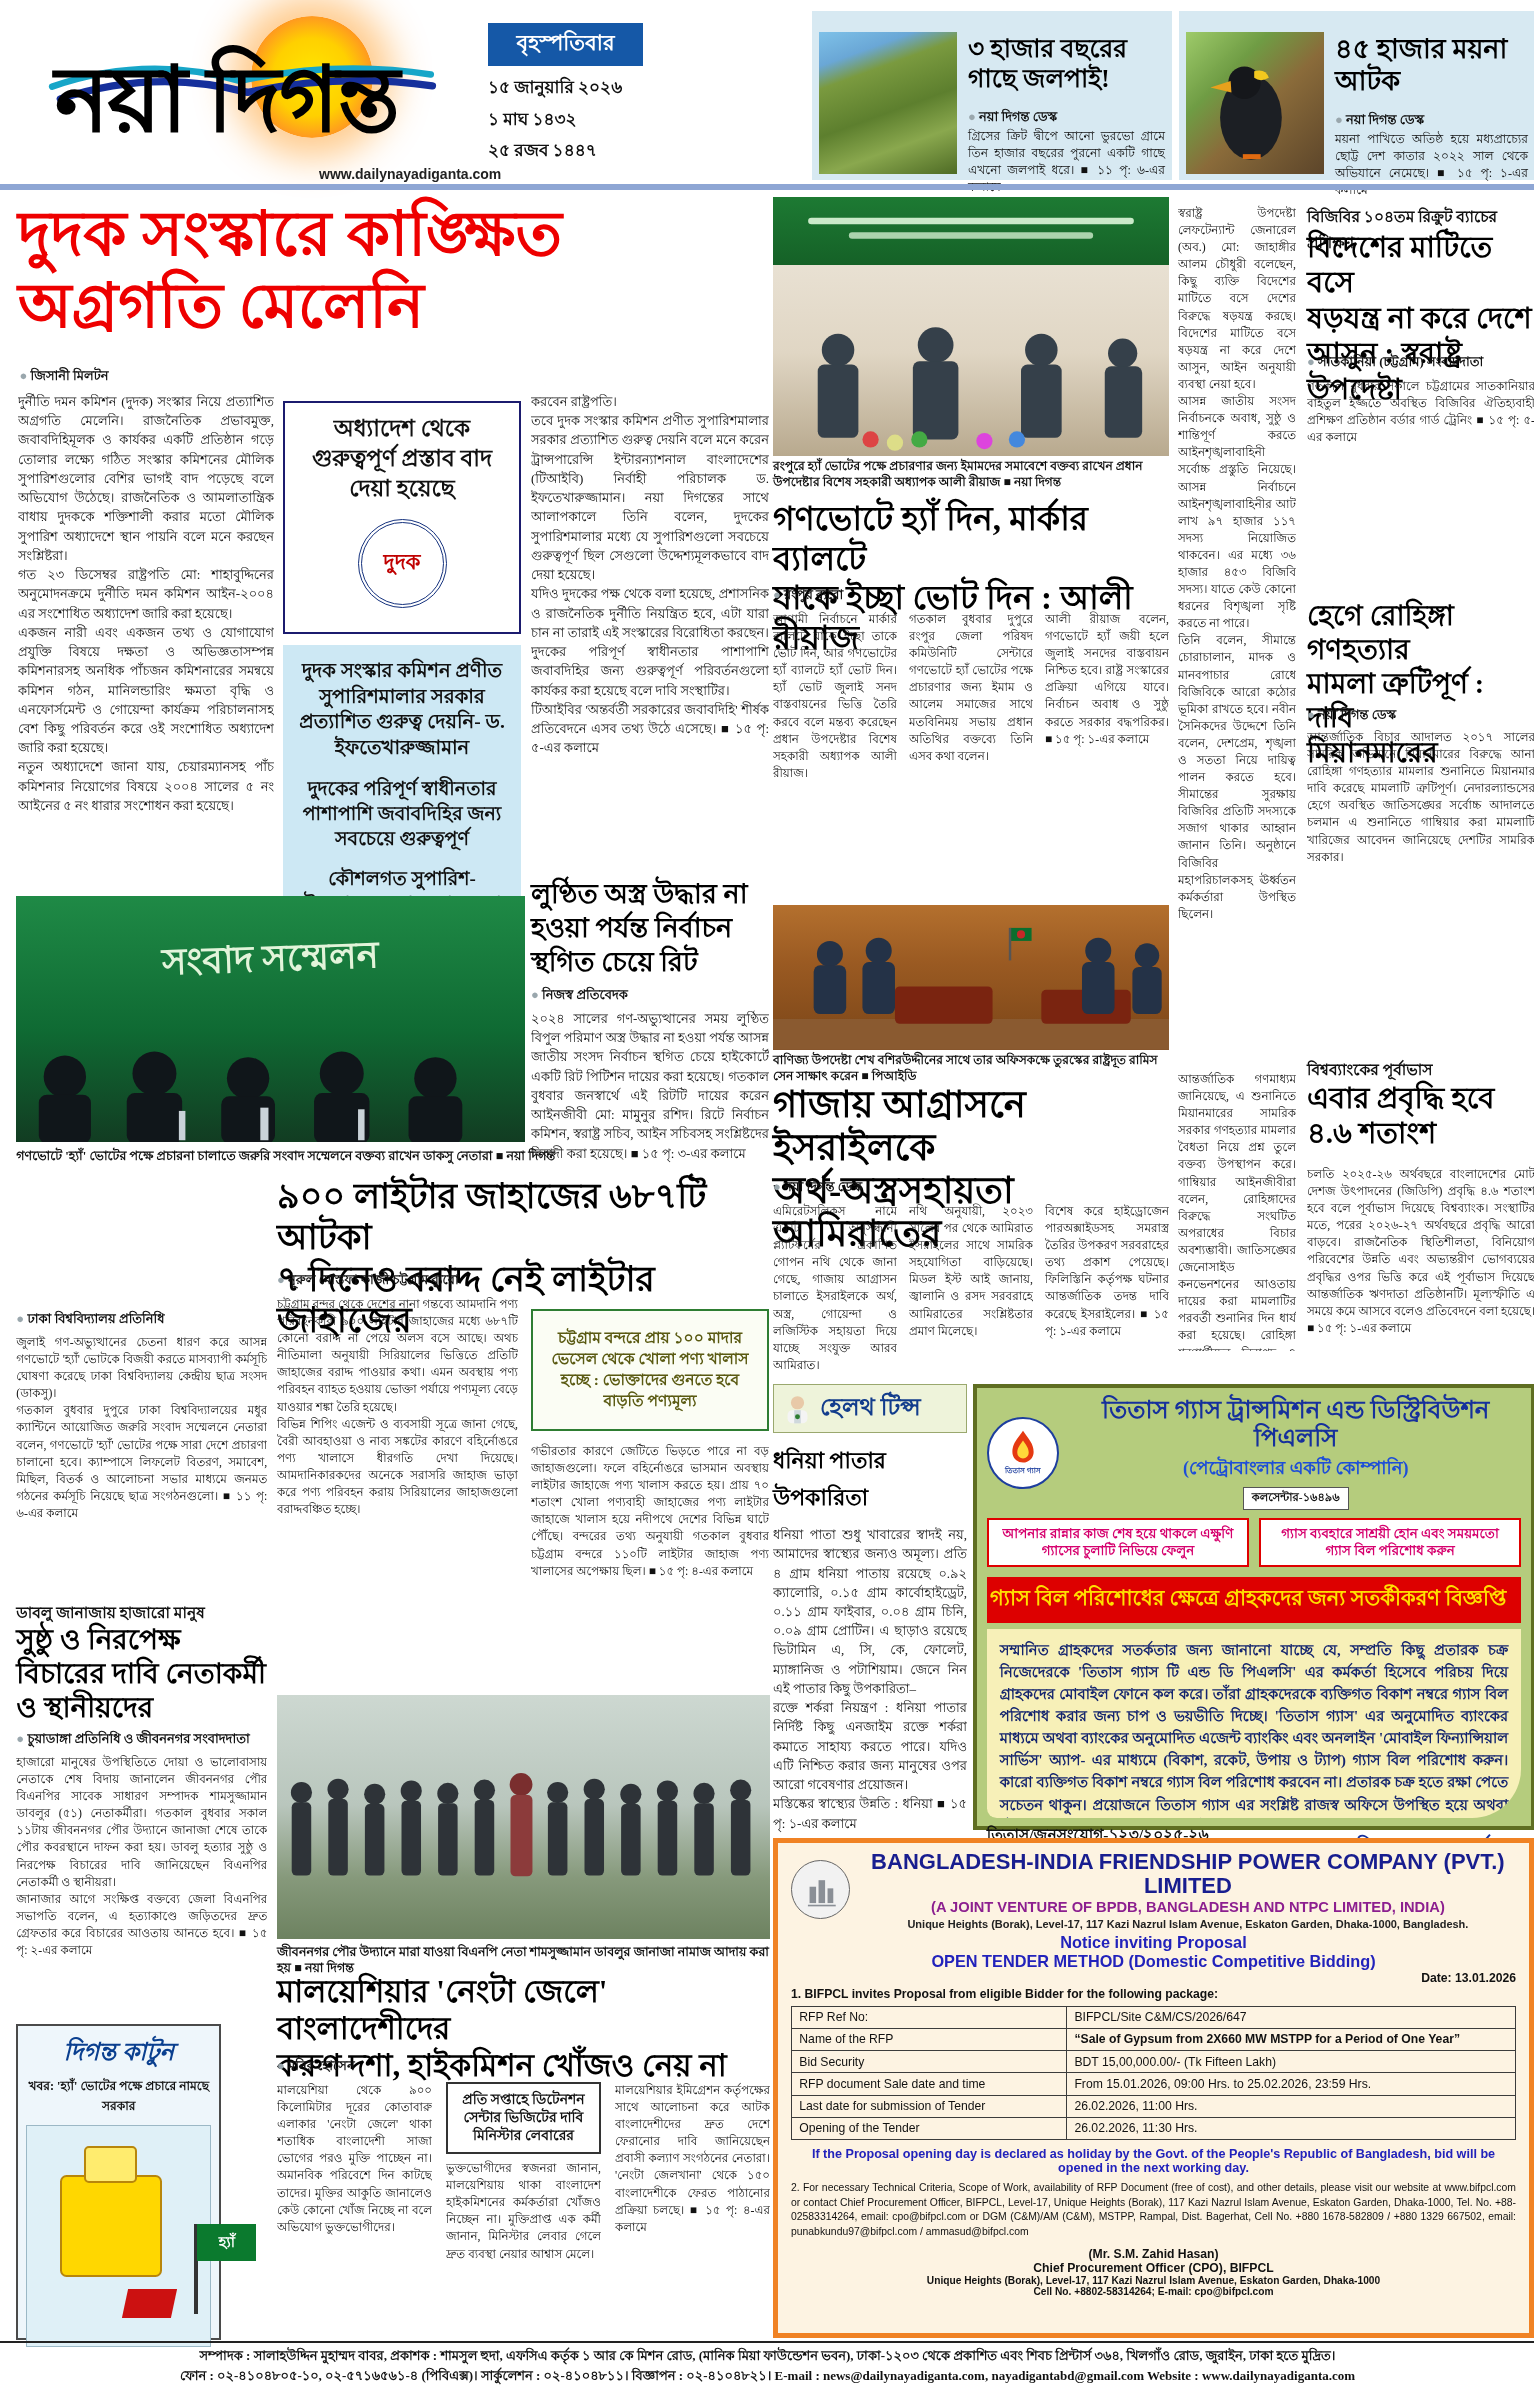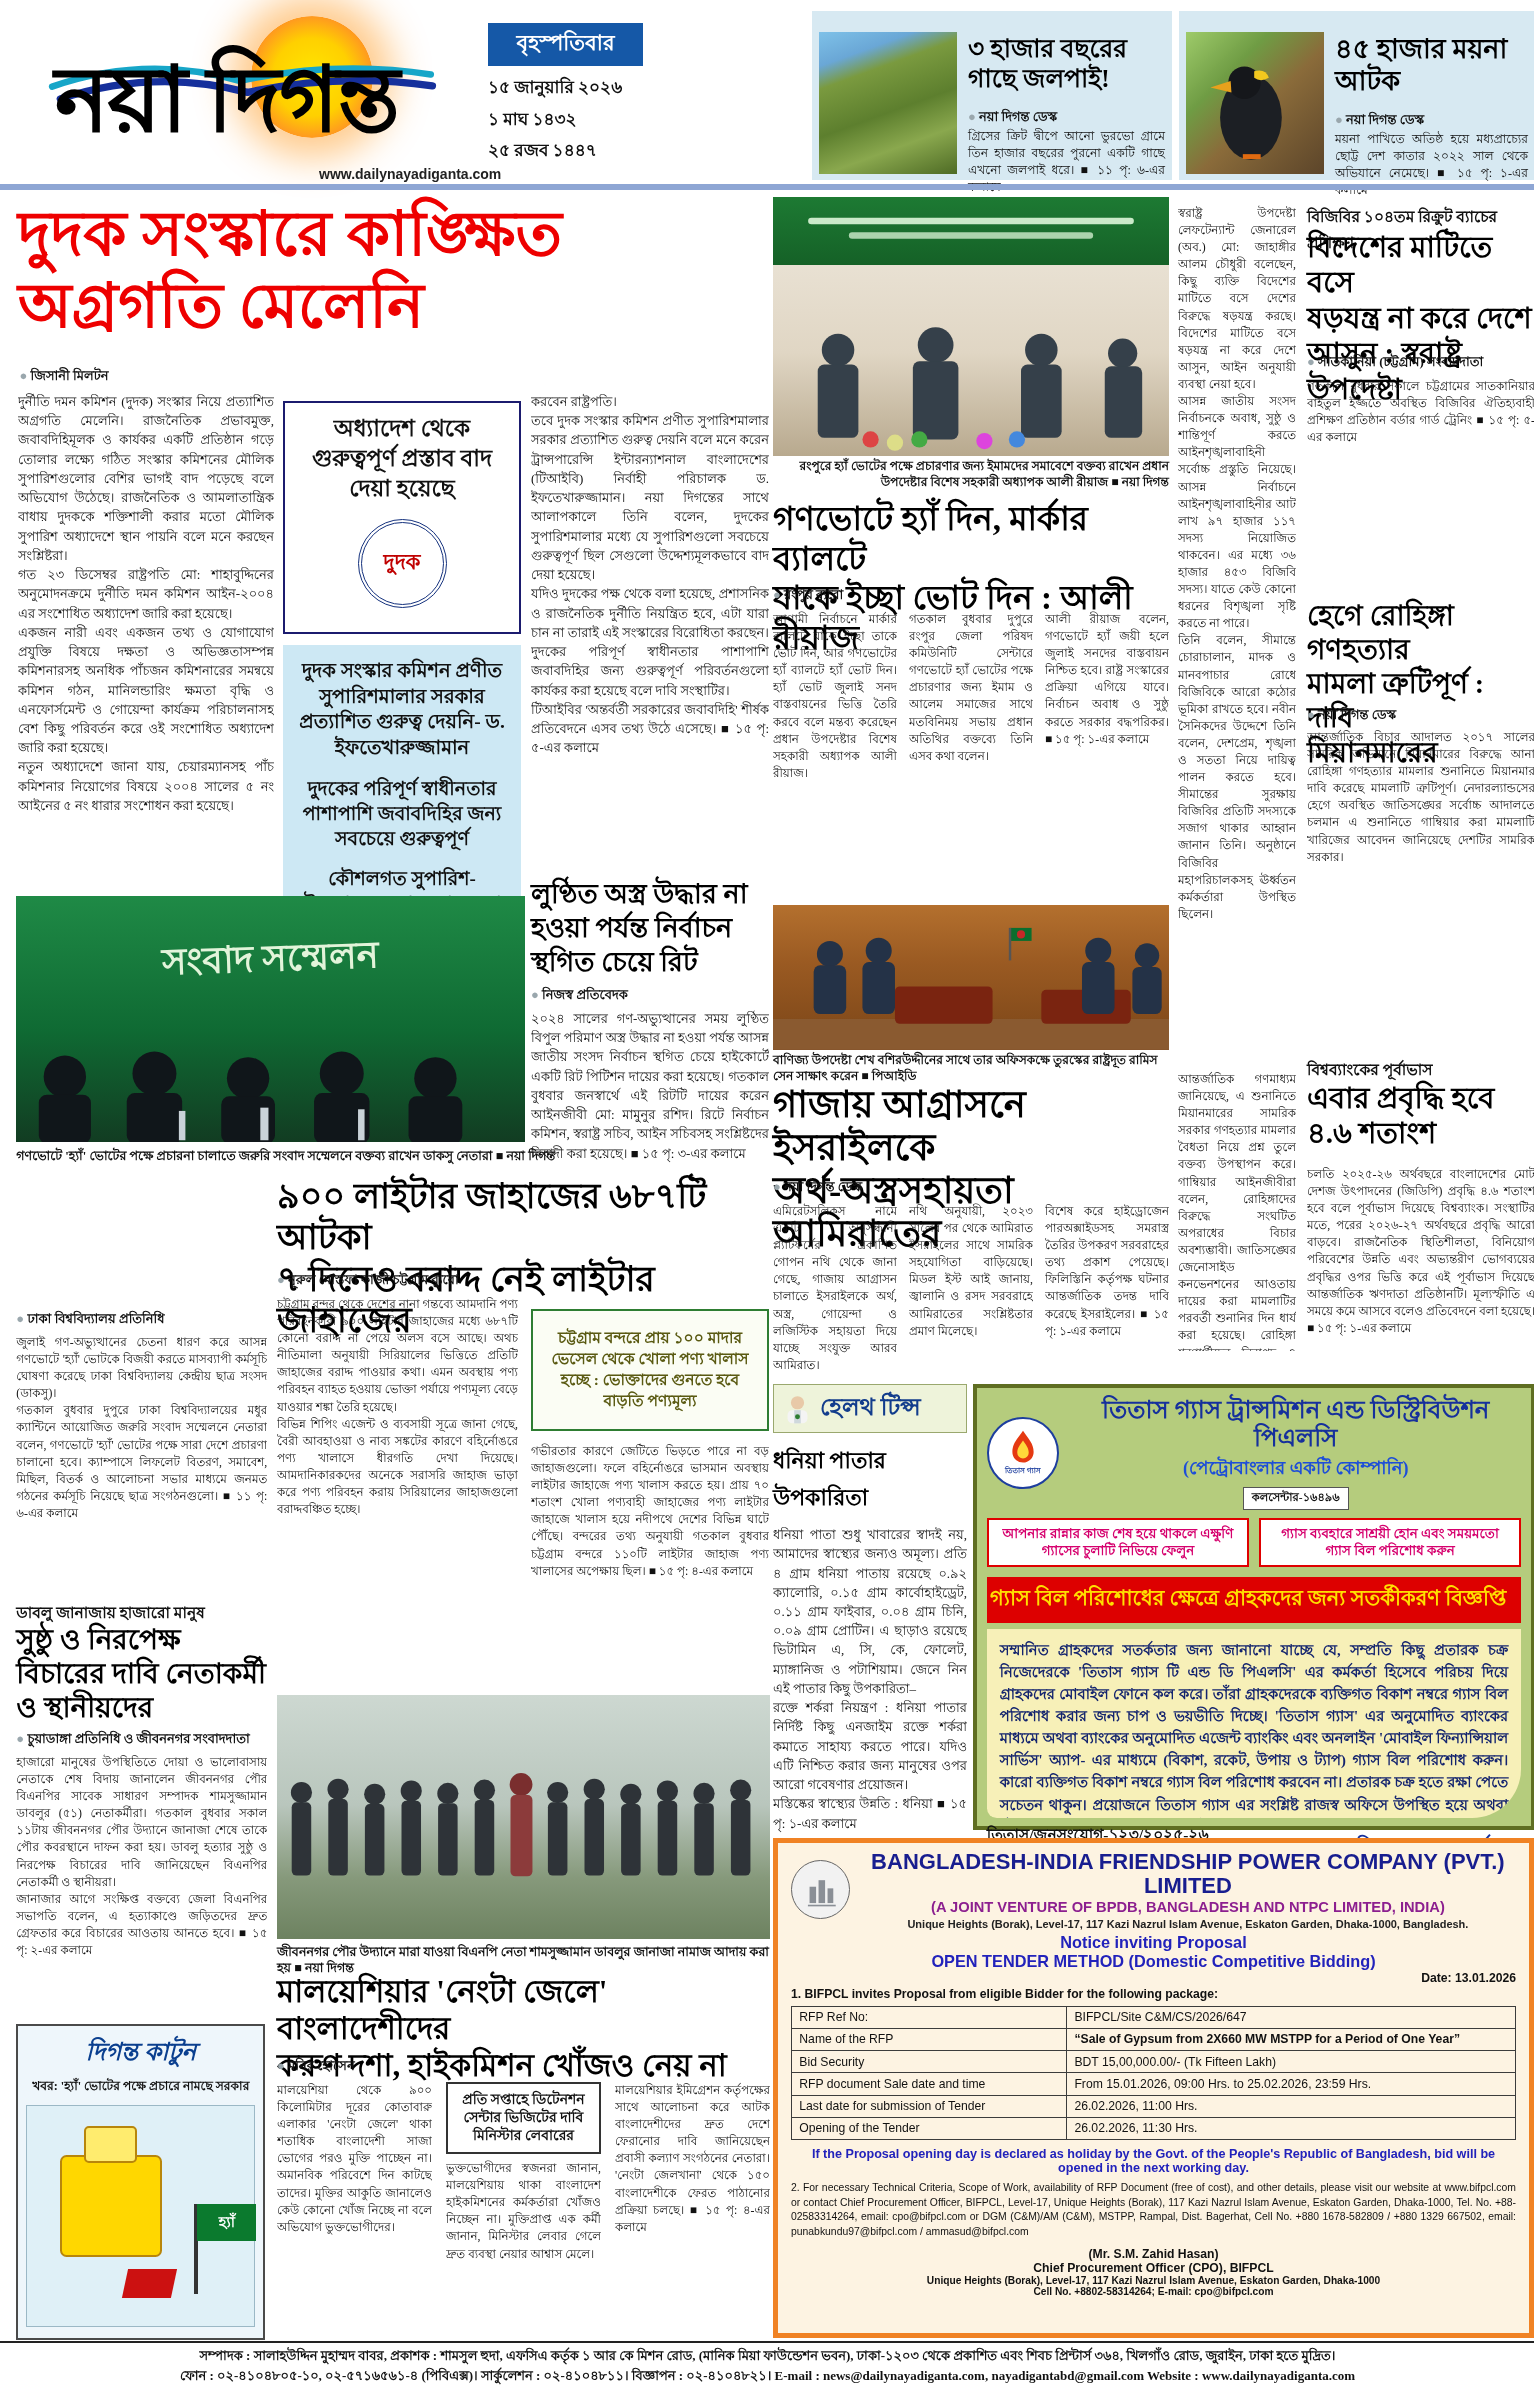--- a/index.html
+++ b/index.html
@@ -130,21 +130,21 @@
   <div class="abs byline" style="left:16.3px;top:1309px;">ঢাকা বিশ্ববিদ্যালয় প্রতিনিধি</div>
   <div class="abs body-sm j pre" style="left:16.3px;top:1334px;width:251px;height:262px;overflow:hidden;">জুলাই গণ-অভ্যুত্থানের চেতনা ধারণ করে আসন্ন গণভোটে 'হ্যাঁ' ভোটকে বিজয়ী করতে মাসব্যাপী কর্মসূচি ঘোষণা করেছে ঢাকা বিশ্ববিদ্যালয় কেন্দ্রীয় ছাত্র সংসদ (ডাকসু)।
 গতকাল বুধবার দুপুরে ঢাকা বিশ্ববিদ্যালয়ের মধুর ক্যান্টিনে আয়োজিত জরুরি সংবাদ সম্মেলনে নেতারা বলেন, গণভোটে 'হ্যাঁ' ভোটের পক্ষে সারা দেশে প্রচারণা চালানো হবে। ক্যাম্পাসে লিফলেট বিতরণ, সমাবেশ, মিছিল, বিতর্ক ও আলোচনা সভার মাধ্যমে জনমত গঠনের কর্মসূচি নিয়েছে ছাত্র সংগঠনগুলো। ■ ১১ পৃ: ৬-এর কলামে</div>
 
   <div class="abs kicker" style="left:16.3px;top:1601px;">ডাবলু জানাজায় হাজারো মানুষ</div>
   <div class="abs hl" style="left:16.3px;top:1623px;width:251px;font-size:28px;line-height:1.22;">সুষ্ঠু ও নিরপেক্ষ বিচারের দাবি নেতাকর্মী ও স্থানীয়দের</div>
   <div class="abs byline" style="left:16.3px;top:1729px;">চুয়াডাঙ্গা প্রতিনিধি ও জীবননগর সংবাদদাতা</div>
   <div class="abs body-sm j pre" style="left:16.3px;top:1754px;width:251px;height:257px;overflow:hidden;">হাজারো মানুষের উপস্থিতিতে দোয়া ও ভালোবাসায় নেতাকে শেষ বিদায় জানালেন জীবননগর পৌর বিএনপির সাবেক সাধারণ সম্পাদক শামসুজ্জামান ডাবলুর (৫১) নেতাকর্মীরা। গতকাল বুধবার সকাল ১১টায় জীবননগর পৌর উদ্যানে জানাজা শেষে তাকে পৌর কবরস্থানে দাফন করা হয়। ডাবলু হত্যার সুষ্ঠু ও নিরপেক্ষ বিচারের দাবি জানিয়েছেন বিএনপির নেতাকর্মী ও স্থানীয়রা।
 জানাজার আগে সংক্ষিপ্ত বক্তব্যে জেলা বিএনপির সভাপতি বলেন, এ হত্যাকাণ্ডে জড়িতদের দ্রুত গ্রেফতার করে বিচারের আওতায় আনতে হবে। ■ ১৫ পৃ: ২-এর কলামে</div>
 
-  <div class="abs" style="left:16.3px;top:2024px;width:249px;height:316px;border:2.4px solid #4a4a4a;box-sizing:border-box;background:#eef6fb;">
+  <div class="abs" style="left:16.3px;top:2024px;width:205px;height:316px;border:2.4px solid #4a4a4a;box-sizing:border-box;background:#eef6fb;">
     <div style="text-align:center;font-size:24.4px;font-weight:900;font-style:italic;color:#0a3f8f;margin-top:6.5px;">দিগন্ত কাটুন</div>
     <div style="text-align:center;font-size:12.2px;font-weight:700;margin:4.9px 8.1px 0;">খবর: 'হ্যাঁ' ভোটের পক্ষে প্রচারে নামছে সরকার</div>
     <div style="position:relative;margin:8.1px;height:220px;background:#dff0f7;border:0.8px solid #9bb8c6;">
       <div style="position:absolute;left:33px;top:49px;width:98px;height:98px;background:#ffd700;border:2.4px solid #b8860b;border-radius:6.5px;"></div>
       <div style="position:absolute;left:57px;top:19.5px;width:49px;height:33px;background:#ffec6e;border:2.4px solid #b8860b;border-radius:4.9px;"></div>
       <div style="position:absolute;left:167px;top:98px;width:3.3px;height:90px;background:#333;"></div>
       <div style="position:absolute;left:170px;top:98px;width:59px;height:37px;background:#0b7a2e;color:#fff;font-size:14.7px;font-weight:800;display:flex;align-items:center;justify-content:center;">হ্যাঁ</div>
       <div style="position:absolute;left:98px;top:163px;width:49px;height:29px;background:#cc1111;transform:skewX(-12deg);"></div>
     </div>
   </div>
@@ -227,21 +227,21 @@
       </g>
       <g>
           <circle cx="120" cy="160" r="10" fill="#d44"></circle>
           <circle cx="150" cy="164" r="10" fill="#dd8"></circle>
           <circle cx="180" cy="160" r="10" fill="#4a4"></circle>
           <circle cx="260" cy="162" r="10" fill="#d4d"></circle>
           <circle cx="300" cy="160" r="10" fill="#48d"></circle>
         </g>
     </svg>
   </div>
-  <div class="abs caption" style="left:773px;top:459px;width:396px;font-size:12.2px;text-align:right;">রংপুরে হ্যাঁ ভোটের পক্ষে প্রচারণার জন্য ইমামদের সমাবেশে বক্তব্য রাখেন প্রধান উপদেষ্টার বিশেষ সহকারী অধ্যাপক আলী রীয়াজ ■ নয়া দিগন্ত</div>
+  <div class="abs caption" style="left:773px;top:459px;width:396px;font-size:12.2px;">রংপুরে হ্যাঁ ভোটের পক্ষে প্রচারণার জন্য ইমামদের সমাবেশে বক্তব্য রাখেন প্রধান উপদেষ্টার বিশেষ সহকারী অধ্যাপক আলী রীয়াজ ■ নয়া দিগন্ত</div>
   <div class="abs hl pre" style="left:773px;top:500px;width:399px;font-size:33px;line-height:1.2;">গণভোটে হ্যাঁ দিন, মার্কার ব্যালটে
 যাকে ইচ্ছা ভোট দিন : আলী রীয়াজ</div>
   <div class="abs byline" style="left:773px;top:585px;">রংপুর ব্যুরো</div>
   <div class="abs body-sm j" style="left:773px;top:611px;width:124px;height:291px;overflow:hidden;">আগামী নির্বাচনে মার্কার ব্যালটে যাকে ইচ্ছা তাকে ভোট দিন, আর গণভোটের হ্যাঁ ব্যালটে হ্যাঁ ভোট দিন। হ্যাঁ ভোট জুলাই সনদ বাস্তবায়নের ভিত্তি তৈরি করবে বলে মন্তব্য করেছেন প্রধান উপদেষ্টার বিশেষ সহকারী অধ্যাপক আলী রীয়াজ।</div>
   <div class="abs body-sm j" style="left:909px;top:611px;width:124px;height:291px;overflow:hidden;">গতকাল বুধবার দুপুরে রংপুর জেলা পরিষদ কমিউনিটি সেন্টারে গণভোটে হ্যাঁ ভোটের পক্ষে প্রচারণার জন্য ইমাম ও আলেম সমাজের সাথে মতবিনিময় সভায় প্রধান অতিথির বক্তব্যে তিনি এসব কথা বলেন।</div>
   <div class="abs body-sm j" style="left:1045px;top:611px;width:124px;height:291px;overflow:hidden;">আলী রীয়াজ বলেন, গণভোটে হ্যাঁ জয়ী হলে জুলাই সনদের বাস্তবায়ন নিশ্চিত হবে। রাষ্ট্র সংস্কারের প্রক্রিয়া এগিয়ে যাবে। নির্বাচন অবাধ ও সুষ্ঠু করতে সরকার বদ্ধপরিকর। ■ ১৫ পৃ: ১-এর কলামে</div>
 
   <div class="abs kicker" style="left:1307px;top:205px;width:228px;">বিজিবির ১০৪তম রিক্রুট ব্যাচের প্রশিক্ষণ</div>
   <div class="abs hl pre" style="left:1307px;top:230px;width:228px;font-size:29px;line-height:1.22;">বিদেশের মাটিতে বসে
 ষড়যন্ত্র না করে দেশে

